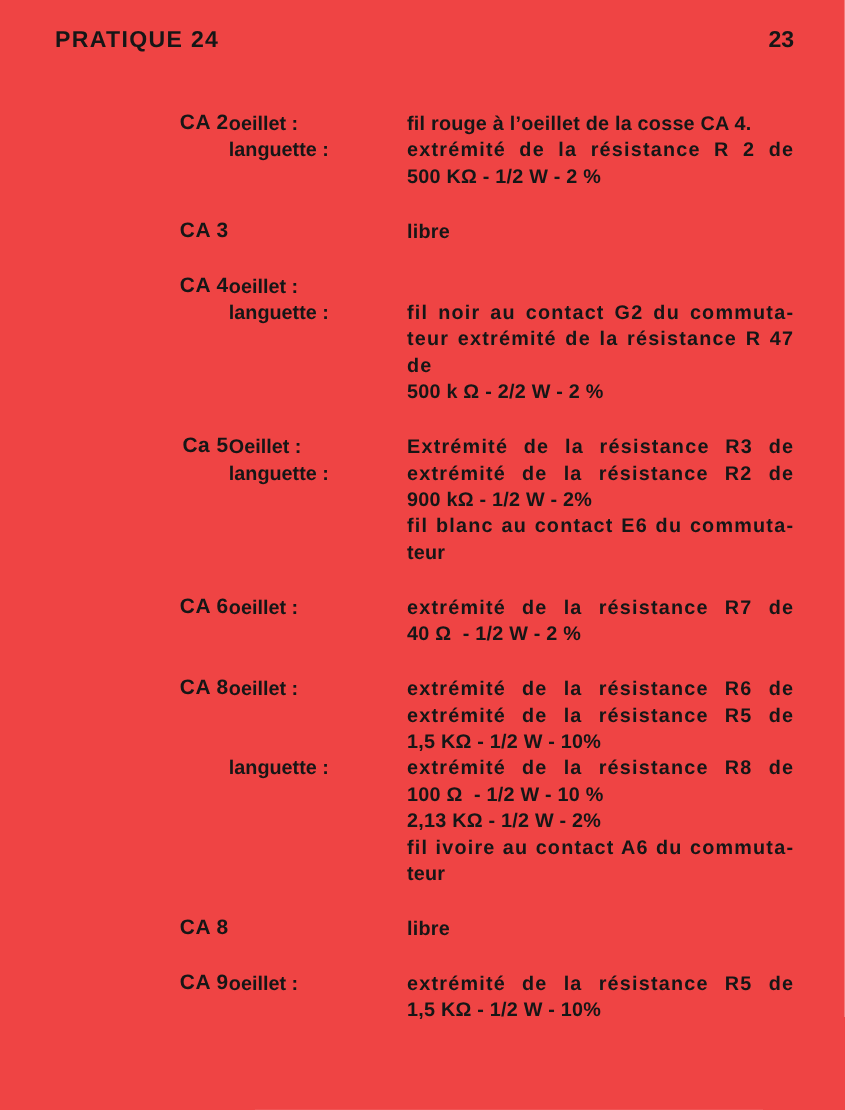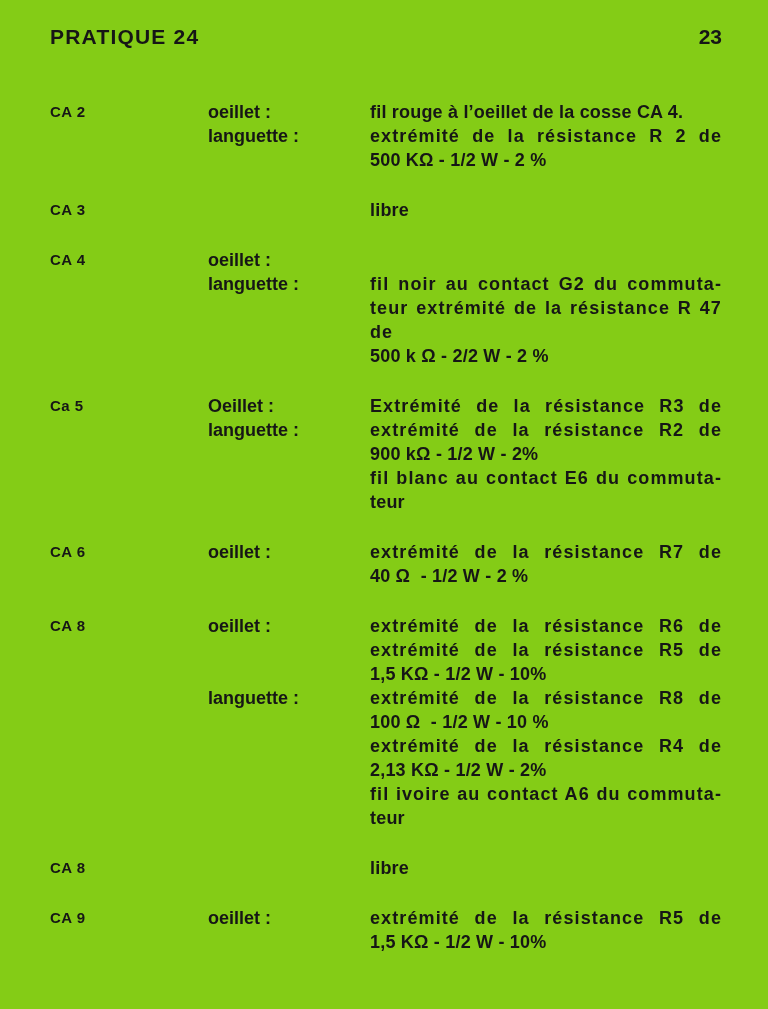--- a/index.html
+++ b/index.html
@@ -10,21 +10,21 @@
     height: 1009px;
     font-family: "Liberation Sans", sans-serif;
     font-weight: 700;
     color: #161616;
     overflow: hidden;
   }
   .page {
     width: 768px;
     height: 1009px;
     padding: 24px 46px 0 50px;
-    background: #84cc16;
+    background: #ef4444;
   }
   .header {
     display: flex;
     justify-content: space-between;
     align-items: flex-start;
     margin-bottom: 50px;
   }
   .title {
     font-size: 21px;
     letter-spacing: 1.2px;
@@ -35,23 +35,24 @@
     line-height: 26px;
     text-align: right;
   }
   .entry {
     display: flex;
     margin-bottom: 26px;
   }
   .entry-label {
     width: 158px;
     flex: 0 0 158px;
-    font-size: 15px;
+    font-size: 19px;
     letter-spacing: 0.5px;
     line-height: 24px;
+    text-align: right;
   }
   .entry-body { flex: 1; }
   .part { display: flex; }
   .sublabel {
     width: 162px;
     flex: 0 0 162px;
     font-size: 18px;
     line-height: 24px;
   }
   .lines { width: 352px; flex: 0 0 352px; }
@@ -169,21 +170,20 @@
           <div class="line justified">extrémité de la résistance R6 de</div>
           <div class="line justified">extrémité de la résistance R5 de</div>
           <div class="line">1,5 KΩ - 1/2 W - 10%</div>
         </div>
       </div>
       <div class="part">
         <div class="sublabel">languette :</div>
         <div class="lines">
           <div class="line justified">extrémité de la résistance R8 de</div>
           <div class="line">100 Ω  - 1/2 W - 10 %</div>
-          <div class="line justified">extrémité de la résistance R4 de</div>
           <div class="line">2,13 KΩ - 1/2 W - 2%</div>
           <div class="line justified">fil ivoire au contact A6 du commuta-</div>
           <div class="line">teur</div>
         </div>
       </div>
     </div>
   </div>
 
   <div class="entry">
     <div class="entry-label">CA 8</div>

